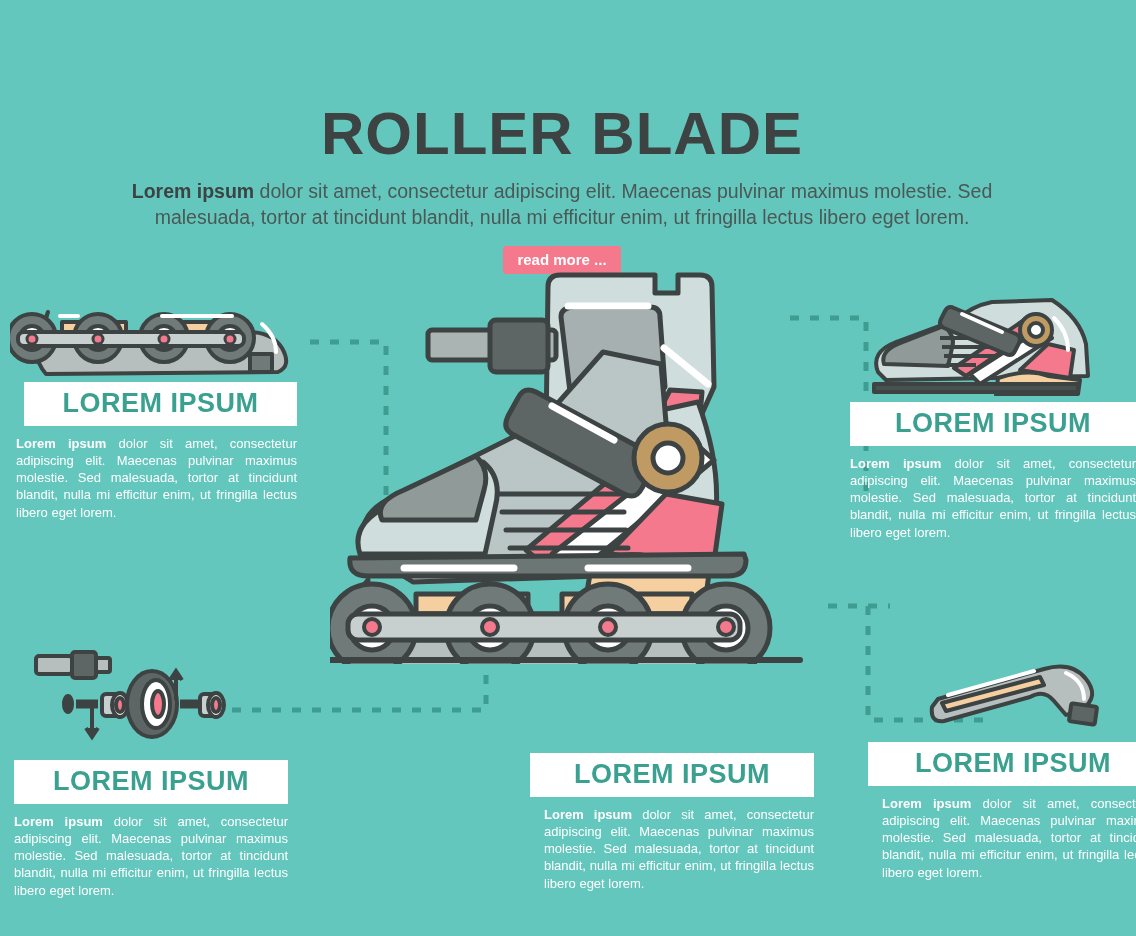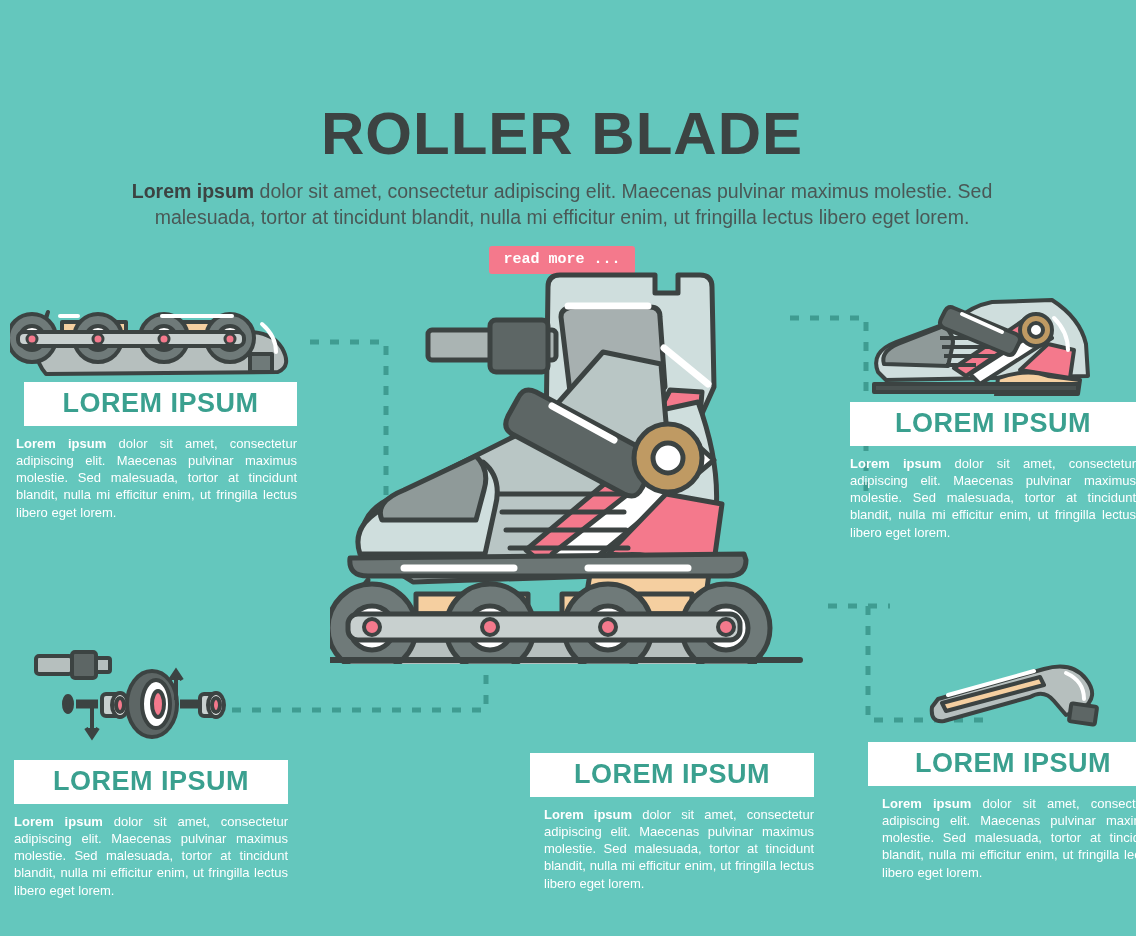--- a/index.html
+++ b/index.html
@@ -52,21 +52,21 @@
     display: inline-block;
     margin-top: 16px;
     background: #f4798c;
     color: #ffffff;
     font-weight: bold;
     font-size: 15px;
     padding: 5px 14px 6px 14px;
     border-radius: 3px;
     border: none;
     cursor: pointer;
-    font-family: Liberation Mono, monospace;
+    font-family: Liberation Sans, sans-serif;
   }
 
   
   .card { position: absolute; }
   .card-head {
     background: #ffffff;
     text-align: center;
     color: #3aa08f;
     font-weight: bold;
     letter-spacing: 0.5px;

